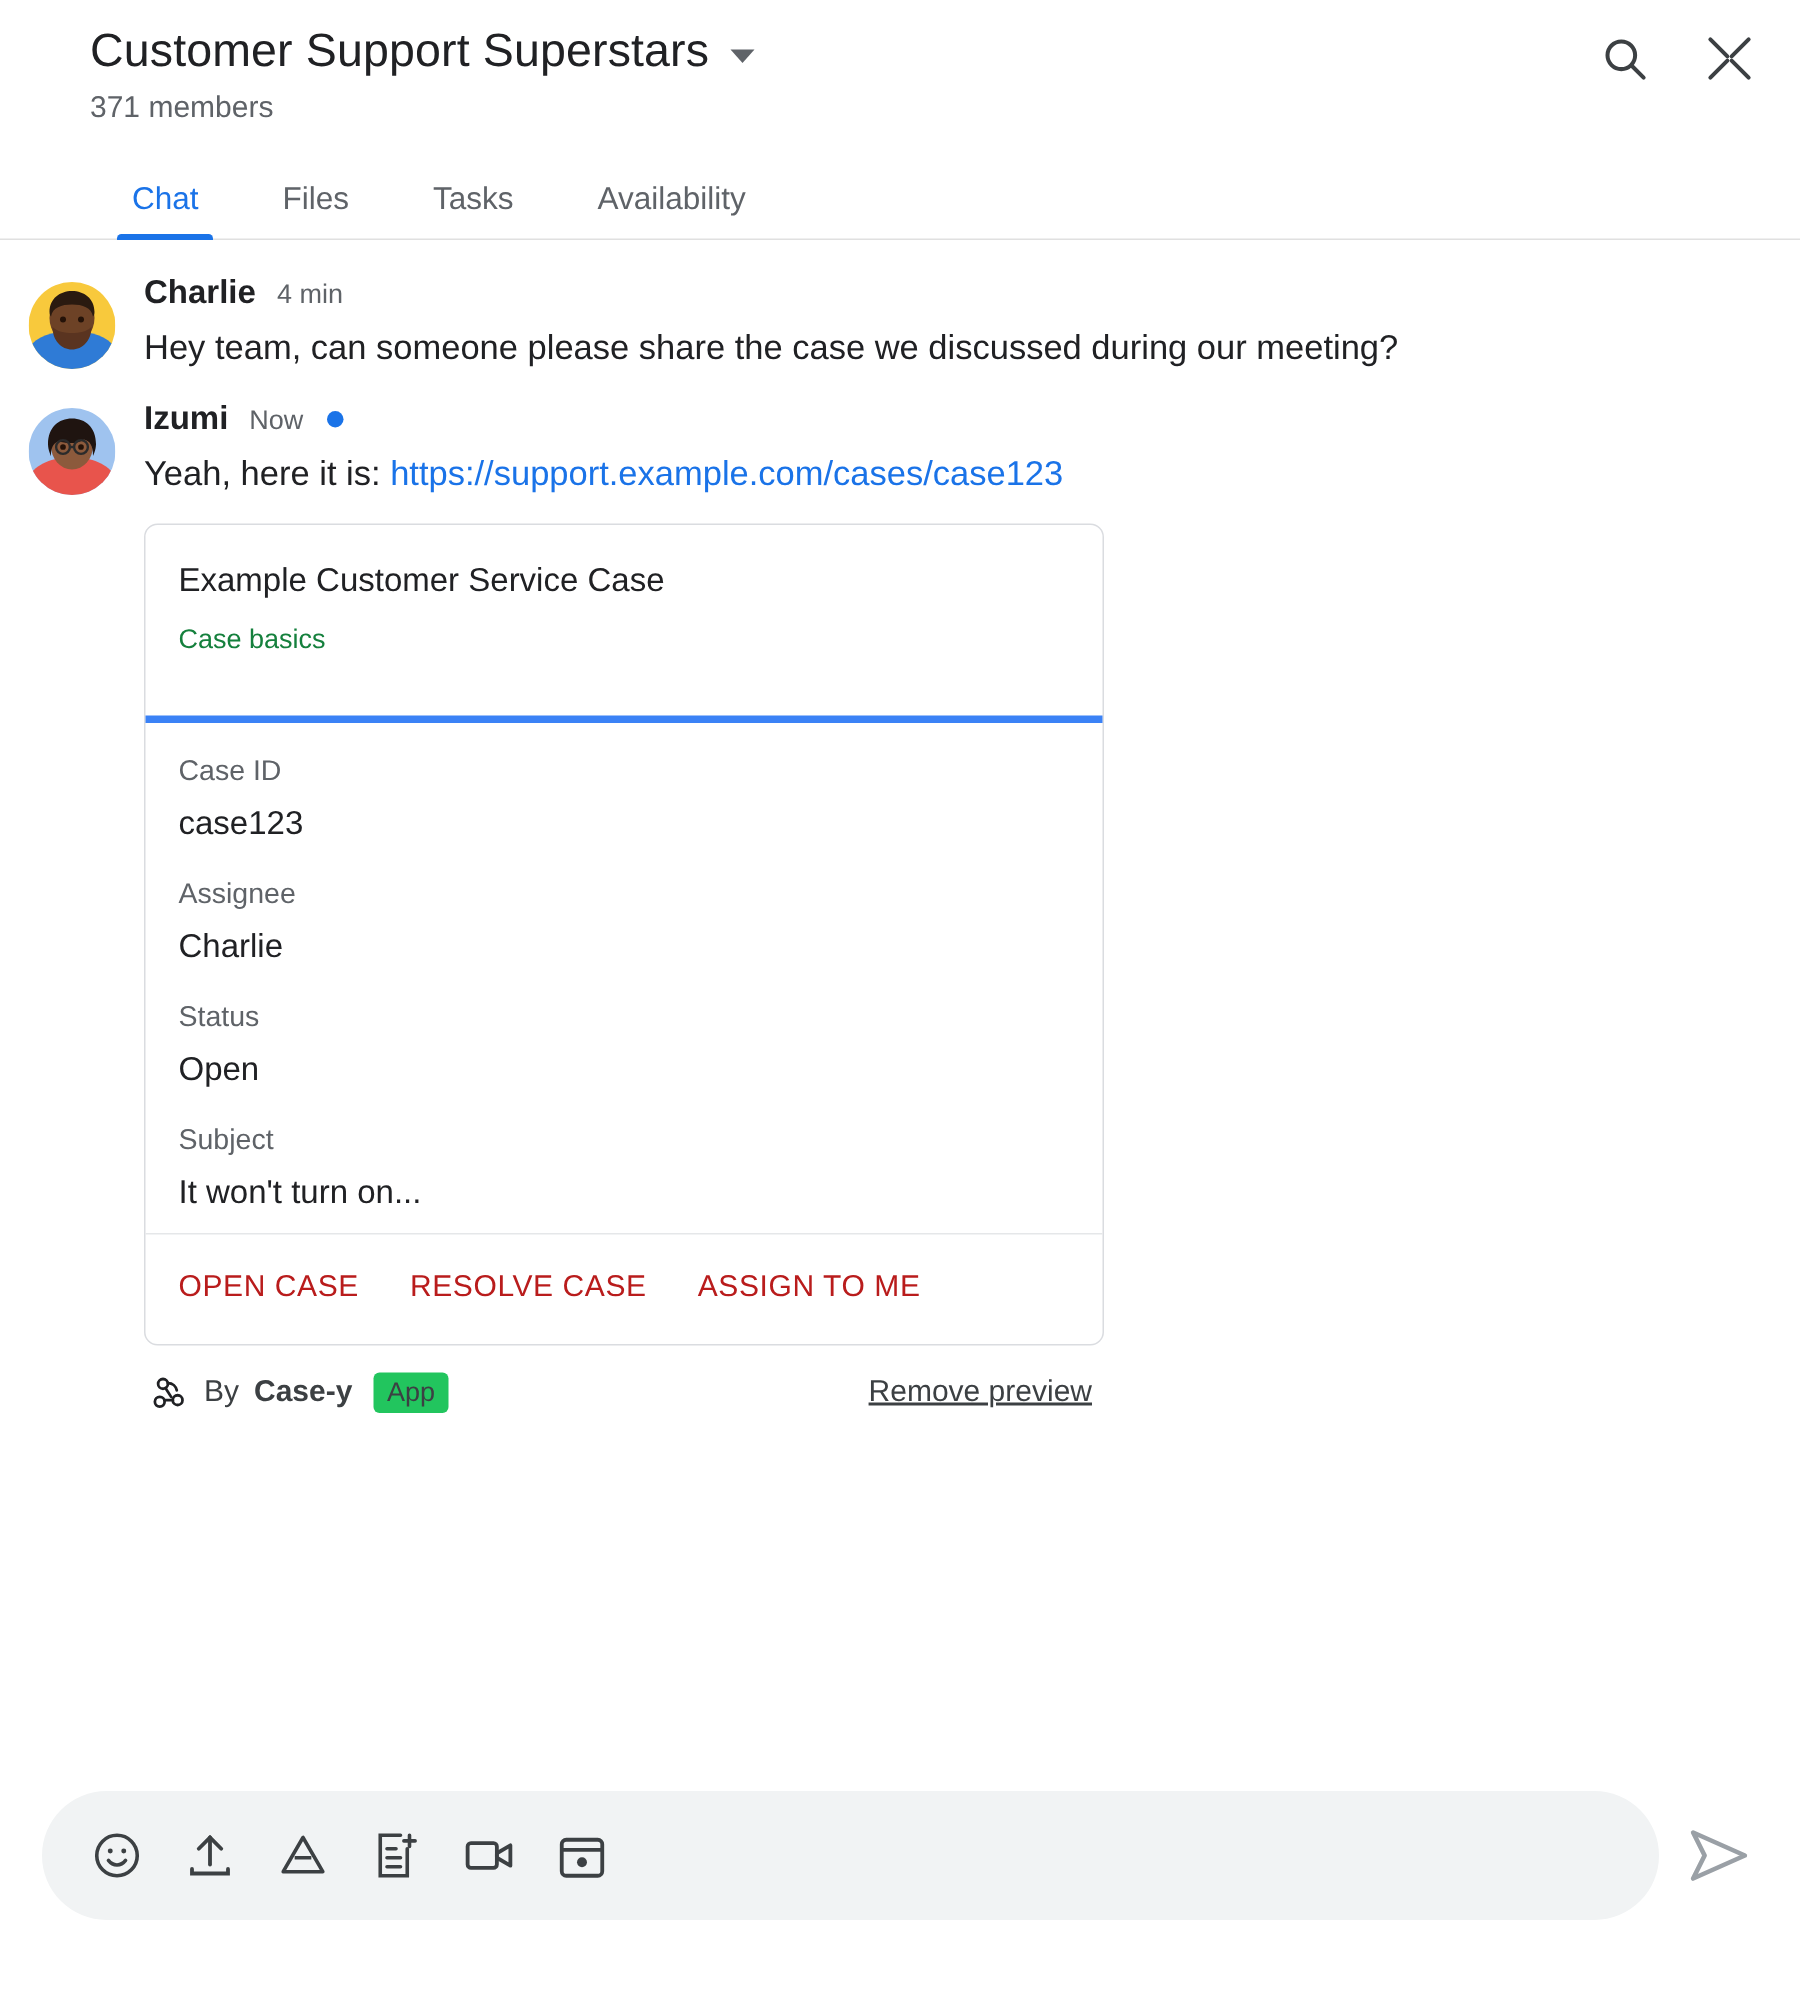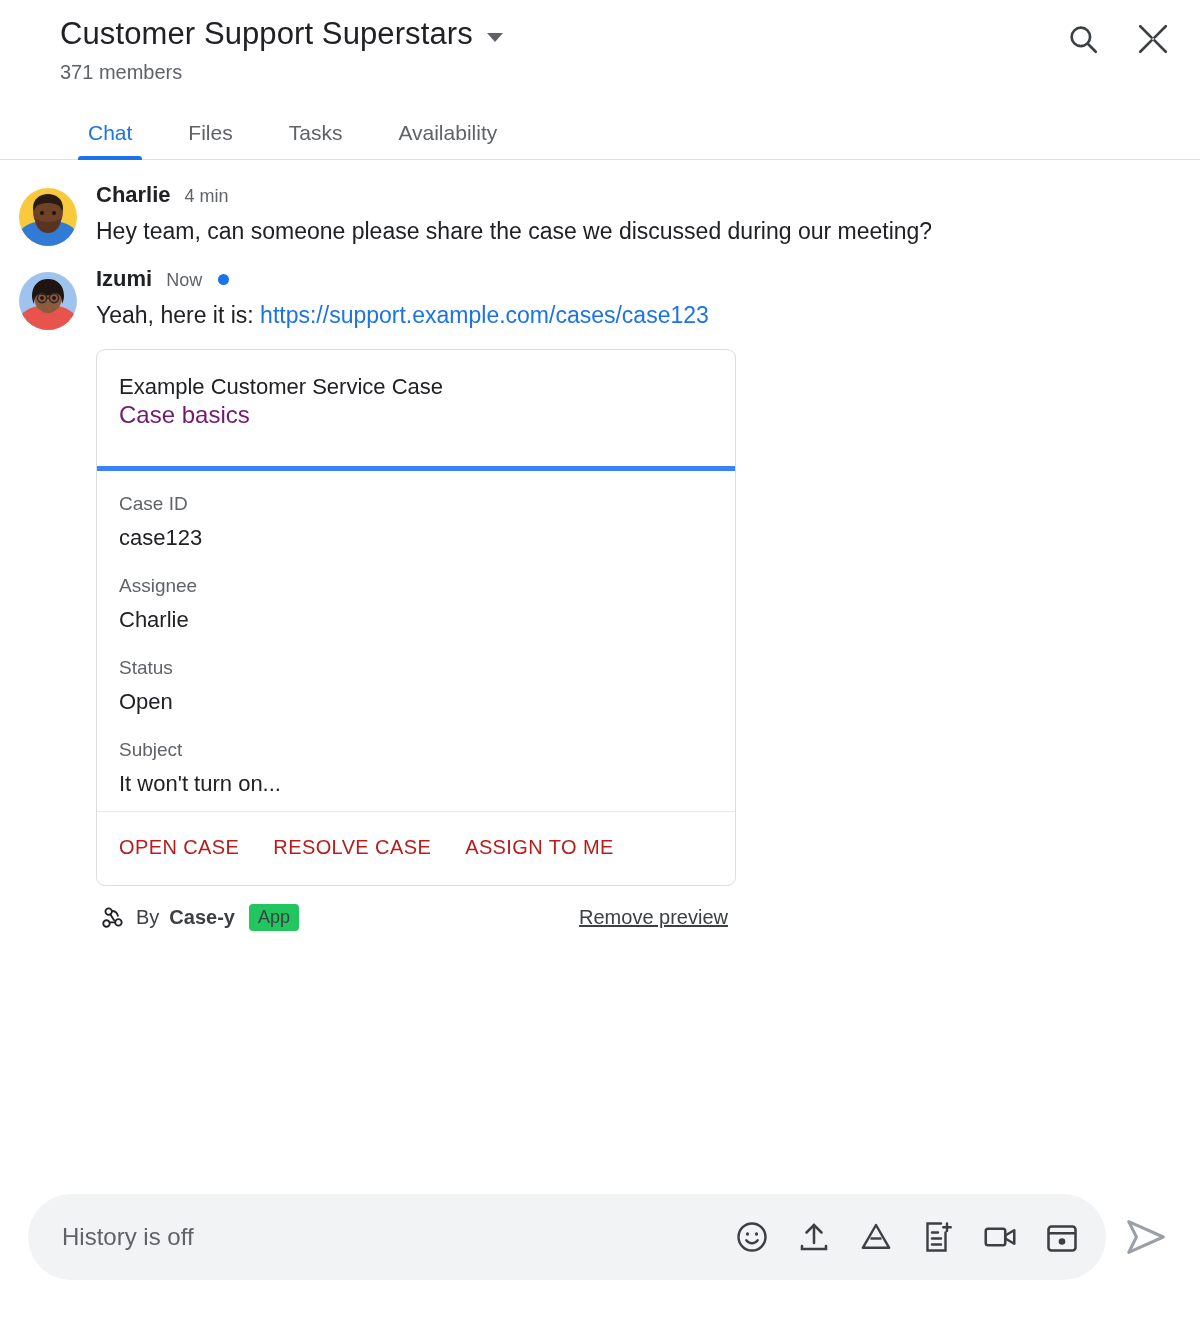--- a/index.html
+++ b/index.html
@@ -151,22 +151,23 @@
   .card-header {
     padding: 22px 22px 38px 22px;
     border-bottom: 5px solid #3b82f6;
   }
   .card-title {
     font-size: 22px;
     color: #202124;
     line-height: 30px;
   }
   .card-subtitle {
-    font-size: 24px;
-    color: #701a75;
+    font-size: 18px;
+    color: #15803d;
+    margin-top: 11px;
     line-height: 26px;
   }
   .card-section {
     padding: 20px 22px 12px 22px;
     border-bottom: 1px solid #e5e7e9;
   }
   .field { margin-bottom: 20px; }
   .field:last-child { margin-bottom: 0; }
   .field-label {
     font-size: 19px;
@@ -401,21 +402,20 @@
           <span class="app-badge">App</span>
         </div>
         <div class="remove-preview">Remove preview</div>
       </div>
     </div>
   </div>
 </div>
 
 <div class="composer-wrap">
   <div class="composer">
-    <input class="composer-input" type="text" placeholder="History is off" style="">
     <div class="composer-icons">
       <span>
         <svg width="36" height="36" viewBox="0 0 24 24" fill="none" stroke="currentColor" stroke-width="1.6">
           <circle cx="12" cy="12" r="9"></circle>
           <circle cx="9" cy="10" r="1.1" fill="currentColor" stroke="none"></circle>
           <circle cx="15" cy="10" r="1.1" fill="currentColor" stroke="none"></circle>
           <path d="M8.2 14.2c1 1.3 2.3 2 3.8 2s2.8-.7 3.8-2" stroke-linecap="round"></path>
         </svg>
       </span>
       <span>

